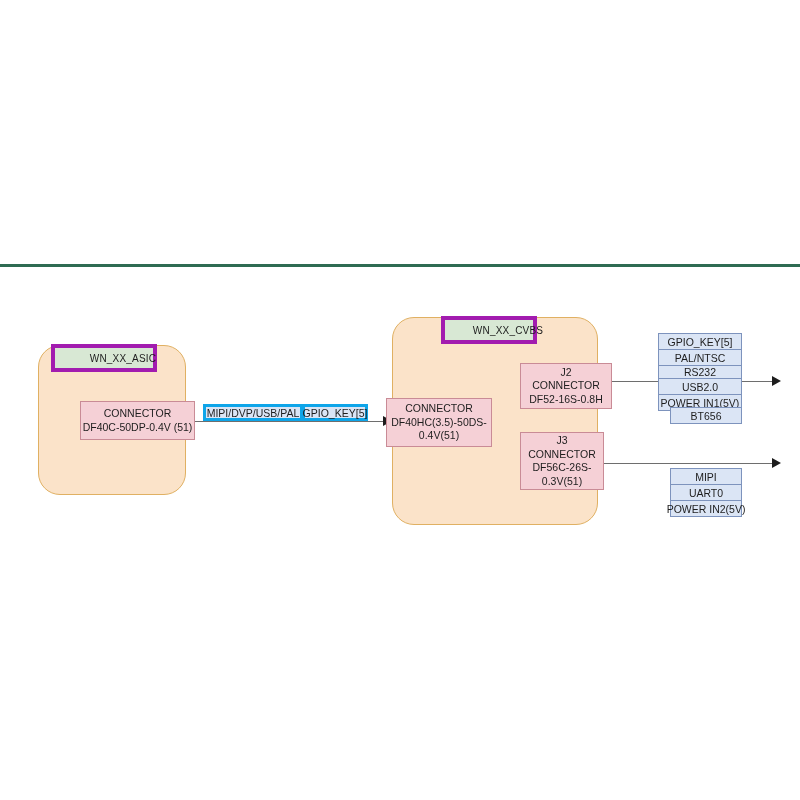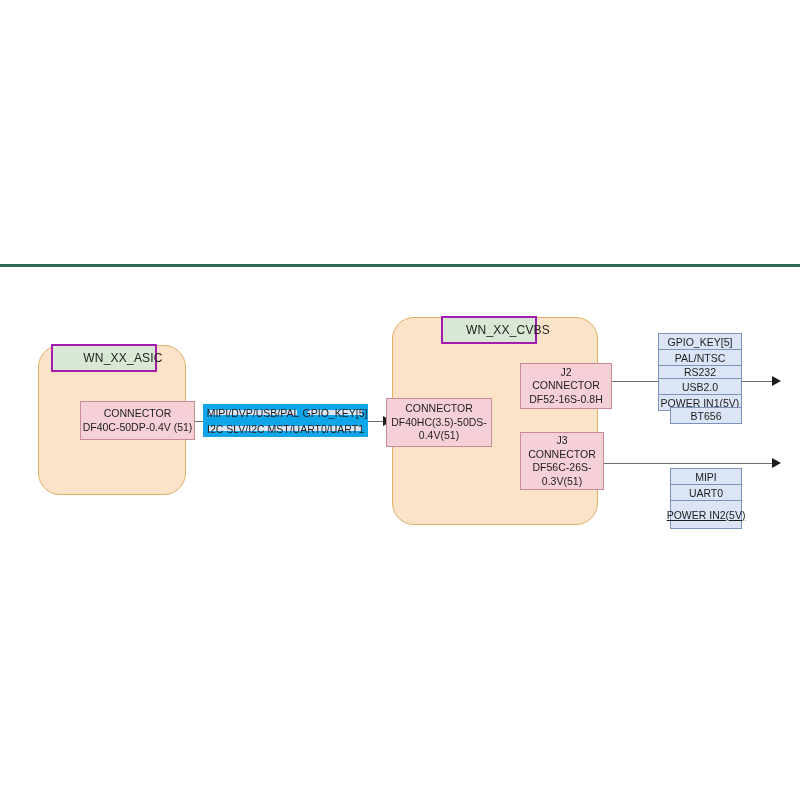--- a/index.html
+++ b/index.html
@@ -21,24 +21,24 @@
     background:#fbe3c9;
     border:1.5px solid #e0b062;
     border-radius:22px;
     box-sizing:border-box;
   }
 
   
   .chip-green{
     position:absolute;
     background:#d8e8d4;
-    border:2px solid #a21caf;
+    border:4px solid #a21caf;
     box-sizing:border-box;
     display:flex;align-items:center;justify-content:center;
-    font-size:12px;color:#1d1d1d;
+    font-size:10px;color:#1d1d1d;
     letter-spacing:.2px;
     z-index:6;
     padding-left:38px;
   }
 
   
   .conn{
     position:absolute;
     background:#f5d0d6;
     border:1px solid #c98b96;
@@ -68,21 +68,21 @@
     white-space:nowrap;
     margin-top:-1px;
   }
   .sigcell:first-child{margin-top:0;}
 
   
   .bus{position:absolute;z-index:7;}
   .bus-row{display:flex;}
   .bus-cell{
     background:#dbe5f5;
-    border:6px solid #0ea5e9;
+    border:3px solid #0ea5e9;
     box-sizing:border-box;
     display:flex;align-items:center;justify-content:center;
     font-size:10.5px;color:#1d1d1d;
     white-space:nowrap;
     height:17px;
     margin-left:-1px;
   }
   .bus-cell:first-child{margin-left:0;}
   .bus-row.second .bus-cell{margin-top:-1px;}
 
@@ -117,23 +117,20 @@
   </div>
 
   <div class="wire" style="left:194px;top:421px;width:190px;"></div>
   <div class="arrow" style="left:383px;top:416px;"></div>
 
   <div class="bus" style="left:203px;top:404px;">
     <div class="bus-row">
       <div class="bus-cell" style="width:100px;">MIPI/DVP/USB/PAL</div>
       <div class="bus-cell" style="width:66px;">GPIO_KEY[5]</div>
     </div>
-    <div class="bus-row second">
-      <div class="bus-cell" style="width:165px;">I2C SLV/I2C MST/UART0/UART1</div>
-    </div>
   </div>
 
   <div class="module" style="left:392px;top:317px;width:206px;height:208px;"></div>
 
   <div class="chip-green" style="left:441px;top:316px;width:96px;height:28px;">WN_XX_CVBS</div>
 
   <div class="conn" style="left:386px;top:398px;width:106px;height:49px;">
     <span>CONNECTOR</span>
     <span>DF40HC(3.5)-50DS-</span>
     <span>0.4V(51)</span>
@@ -163,16 +160,16 @@
     <div class="sigcell" style="height:17px;">POWER IN1(5V)</div>
   </div>
 
   <div class="wire" style="left:603px;top:463px;width:175px;"></div>
   <div class="arrow" style="left:772px;top:458px;"></div>
 
   <div class="sigstack" style="left:658px;top:407px;width:84px;padding-left:12px;">
     <div class="sigcell" style="height:17px;">BT656</div>
     <div class="sigcell" style="height:17px;margin-top:44px;">MIPI</div>
     <div class="sigcell" style="height:17px;">UART0</div>
-    <div class="sigcell" style="height:29px;text-decoration:underline;">POWER IN2(5V)</div>
+    <div class="sigcell" style="height:17px;">POWER IN2(5V)</div>
   </div>
 
 </div>
 
 </body></html>

